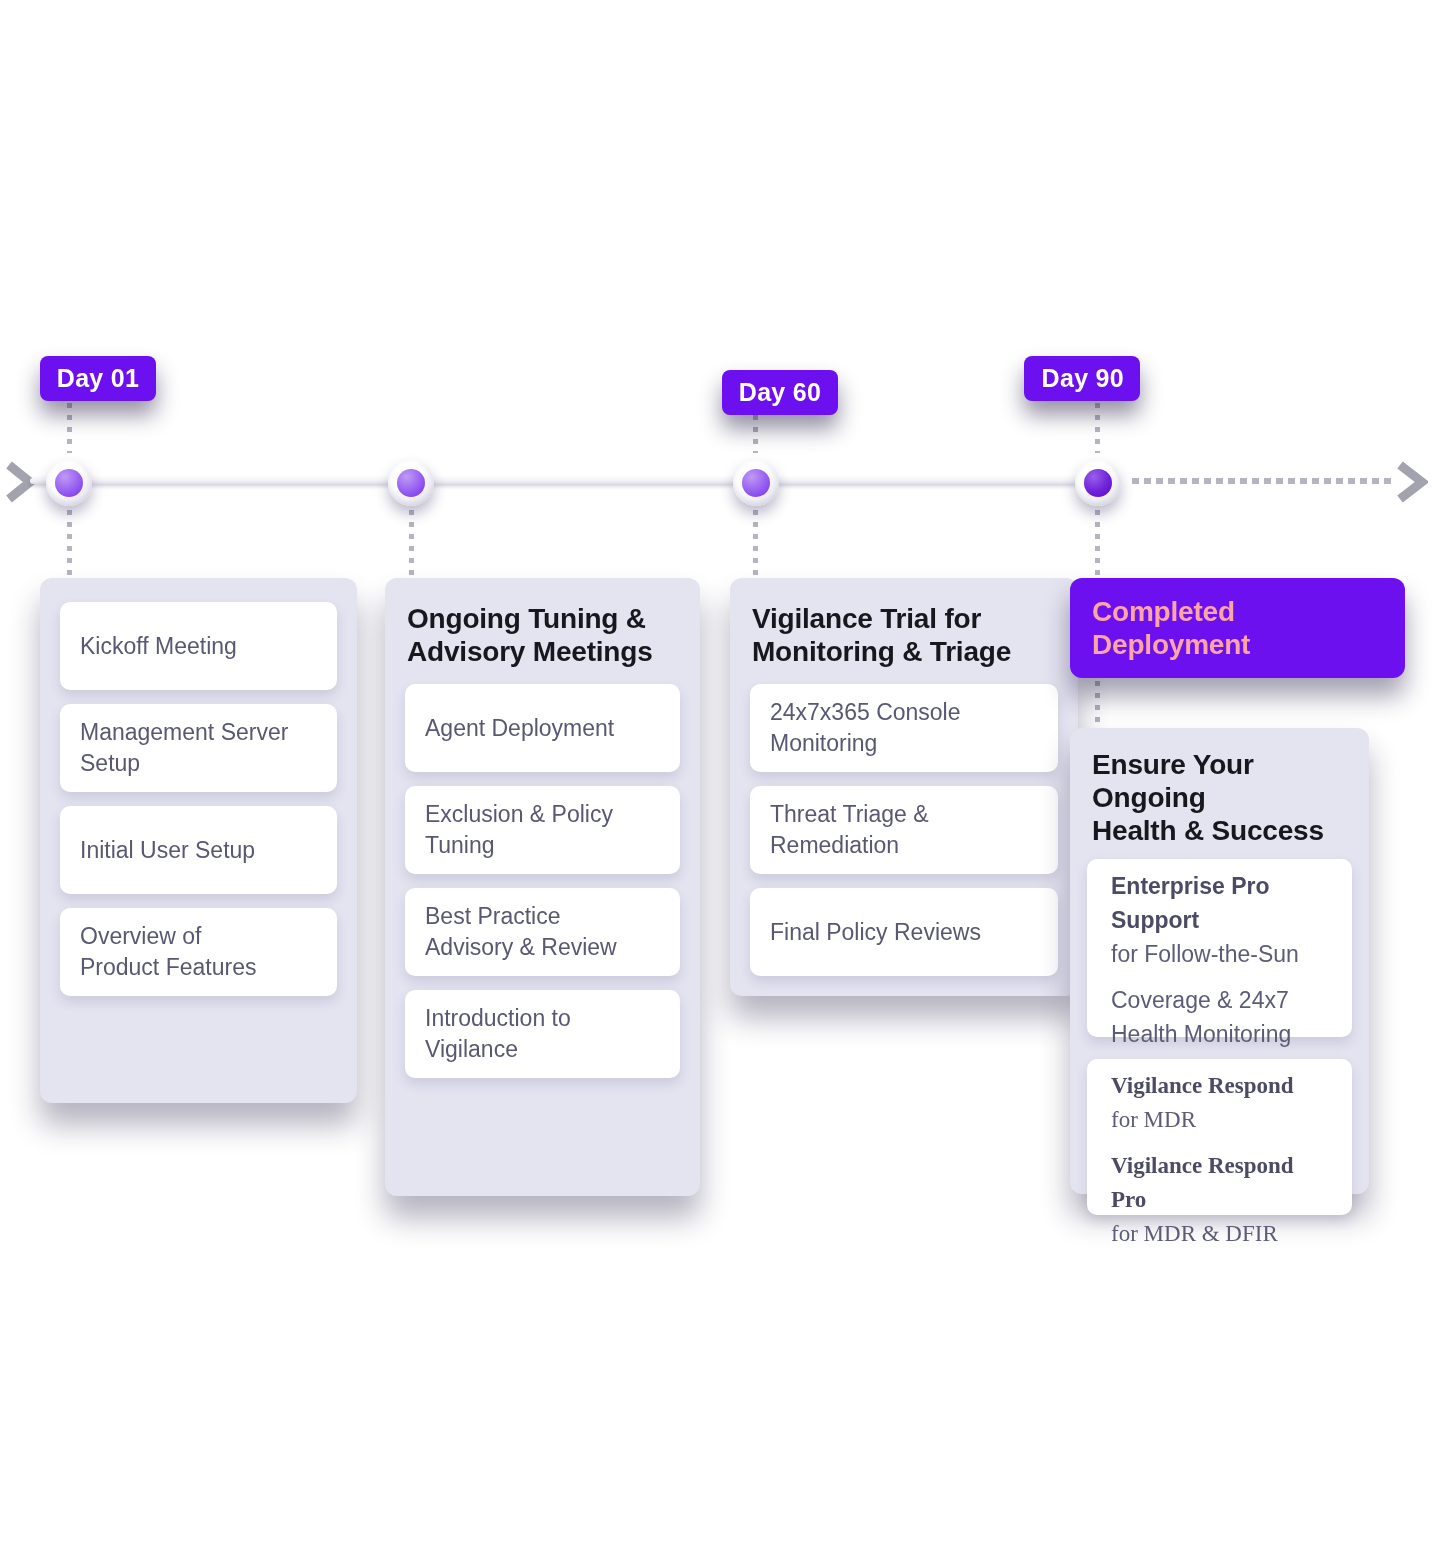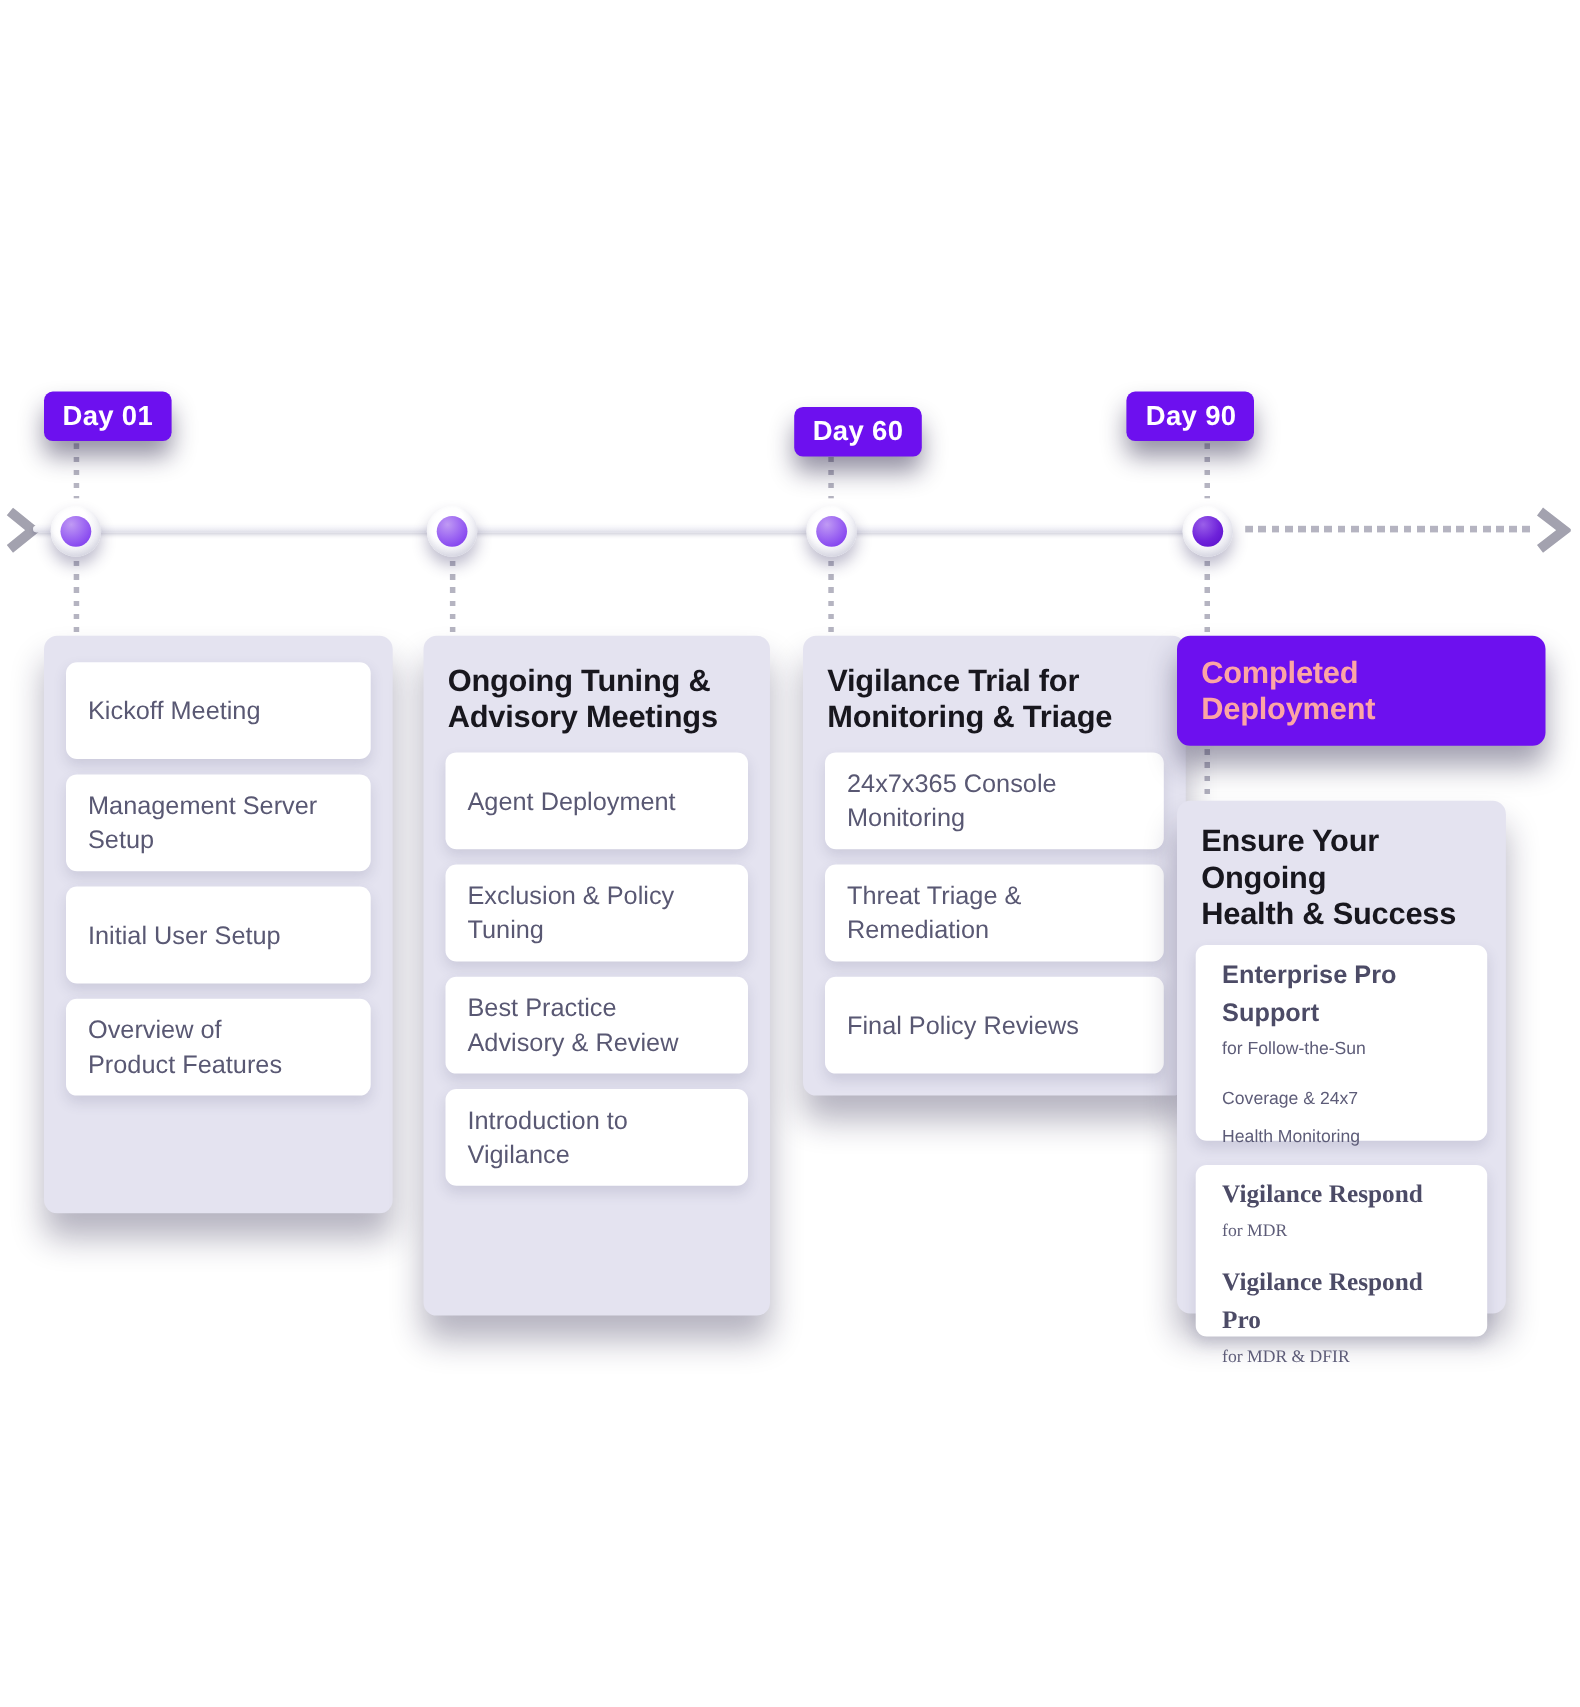--- a/index.html
+++ b/index.html
@@ -100,21 +100,21 @@
   }
   .mini-card{
     background:#ffffff;border-radius:10px;box-sizing:border-box;
     padding:10px 24px;display:flex;flex-direction:column;justify-content:flex-start;
     box-shadow:0 6px 12px rgba(70,70,110,.15);
   }
   .mini-card.support{height:178px;margin-bottom:22px;}
   .mini-card.respond{height:156px;font-family:Liberation Serif, serif;}
   .entry + .entry{margin-top:12px;}
   .entry-name{display:block;color:#4C4B66;font-size:23px;line-height:34px;font-weight:700;}
-  .entry-desc{display:block;color:#5D5C78;font-size:16px;line-height:34px;white-space:pre-line;}
+  .entry-desc{display:block;color:#5D5C78;font-size:23px;line-height:34px;white-space:pre-line;}
 </style>
 </head>
 <body>
 
 <div class="stage">
 
   <svg class="chev left" width="32" height="42" viewBox="0 0 32 42">
     <path d="M5 4 L26 21 L5 38" fill="none" stroke="#a3a2af" stroke-width="9" stroke-linejoin="miter"></path>
   </svg>
   <div class="tl-line"></div>

